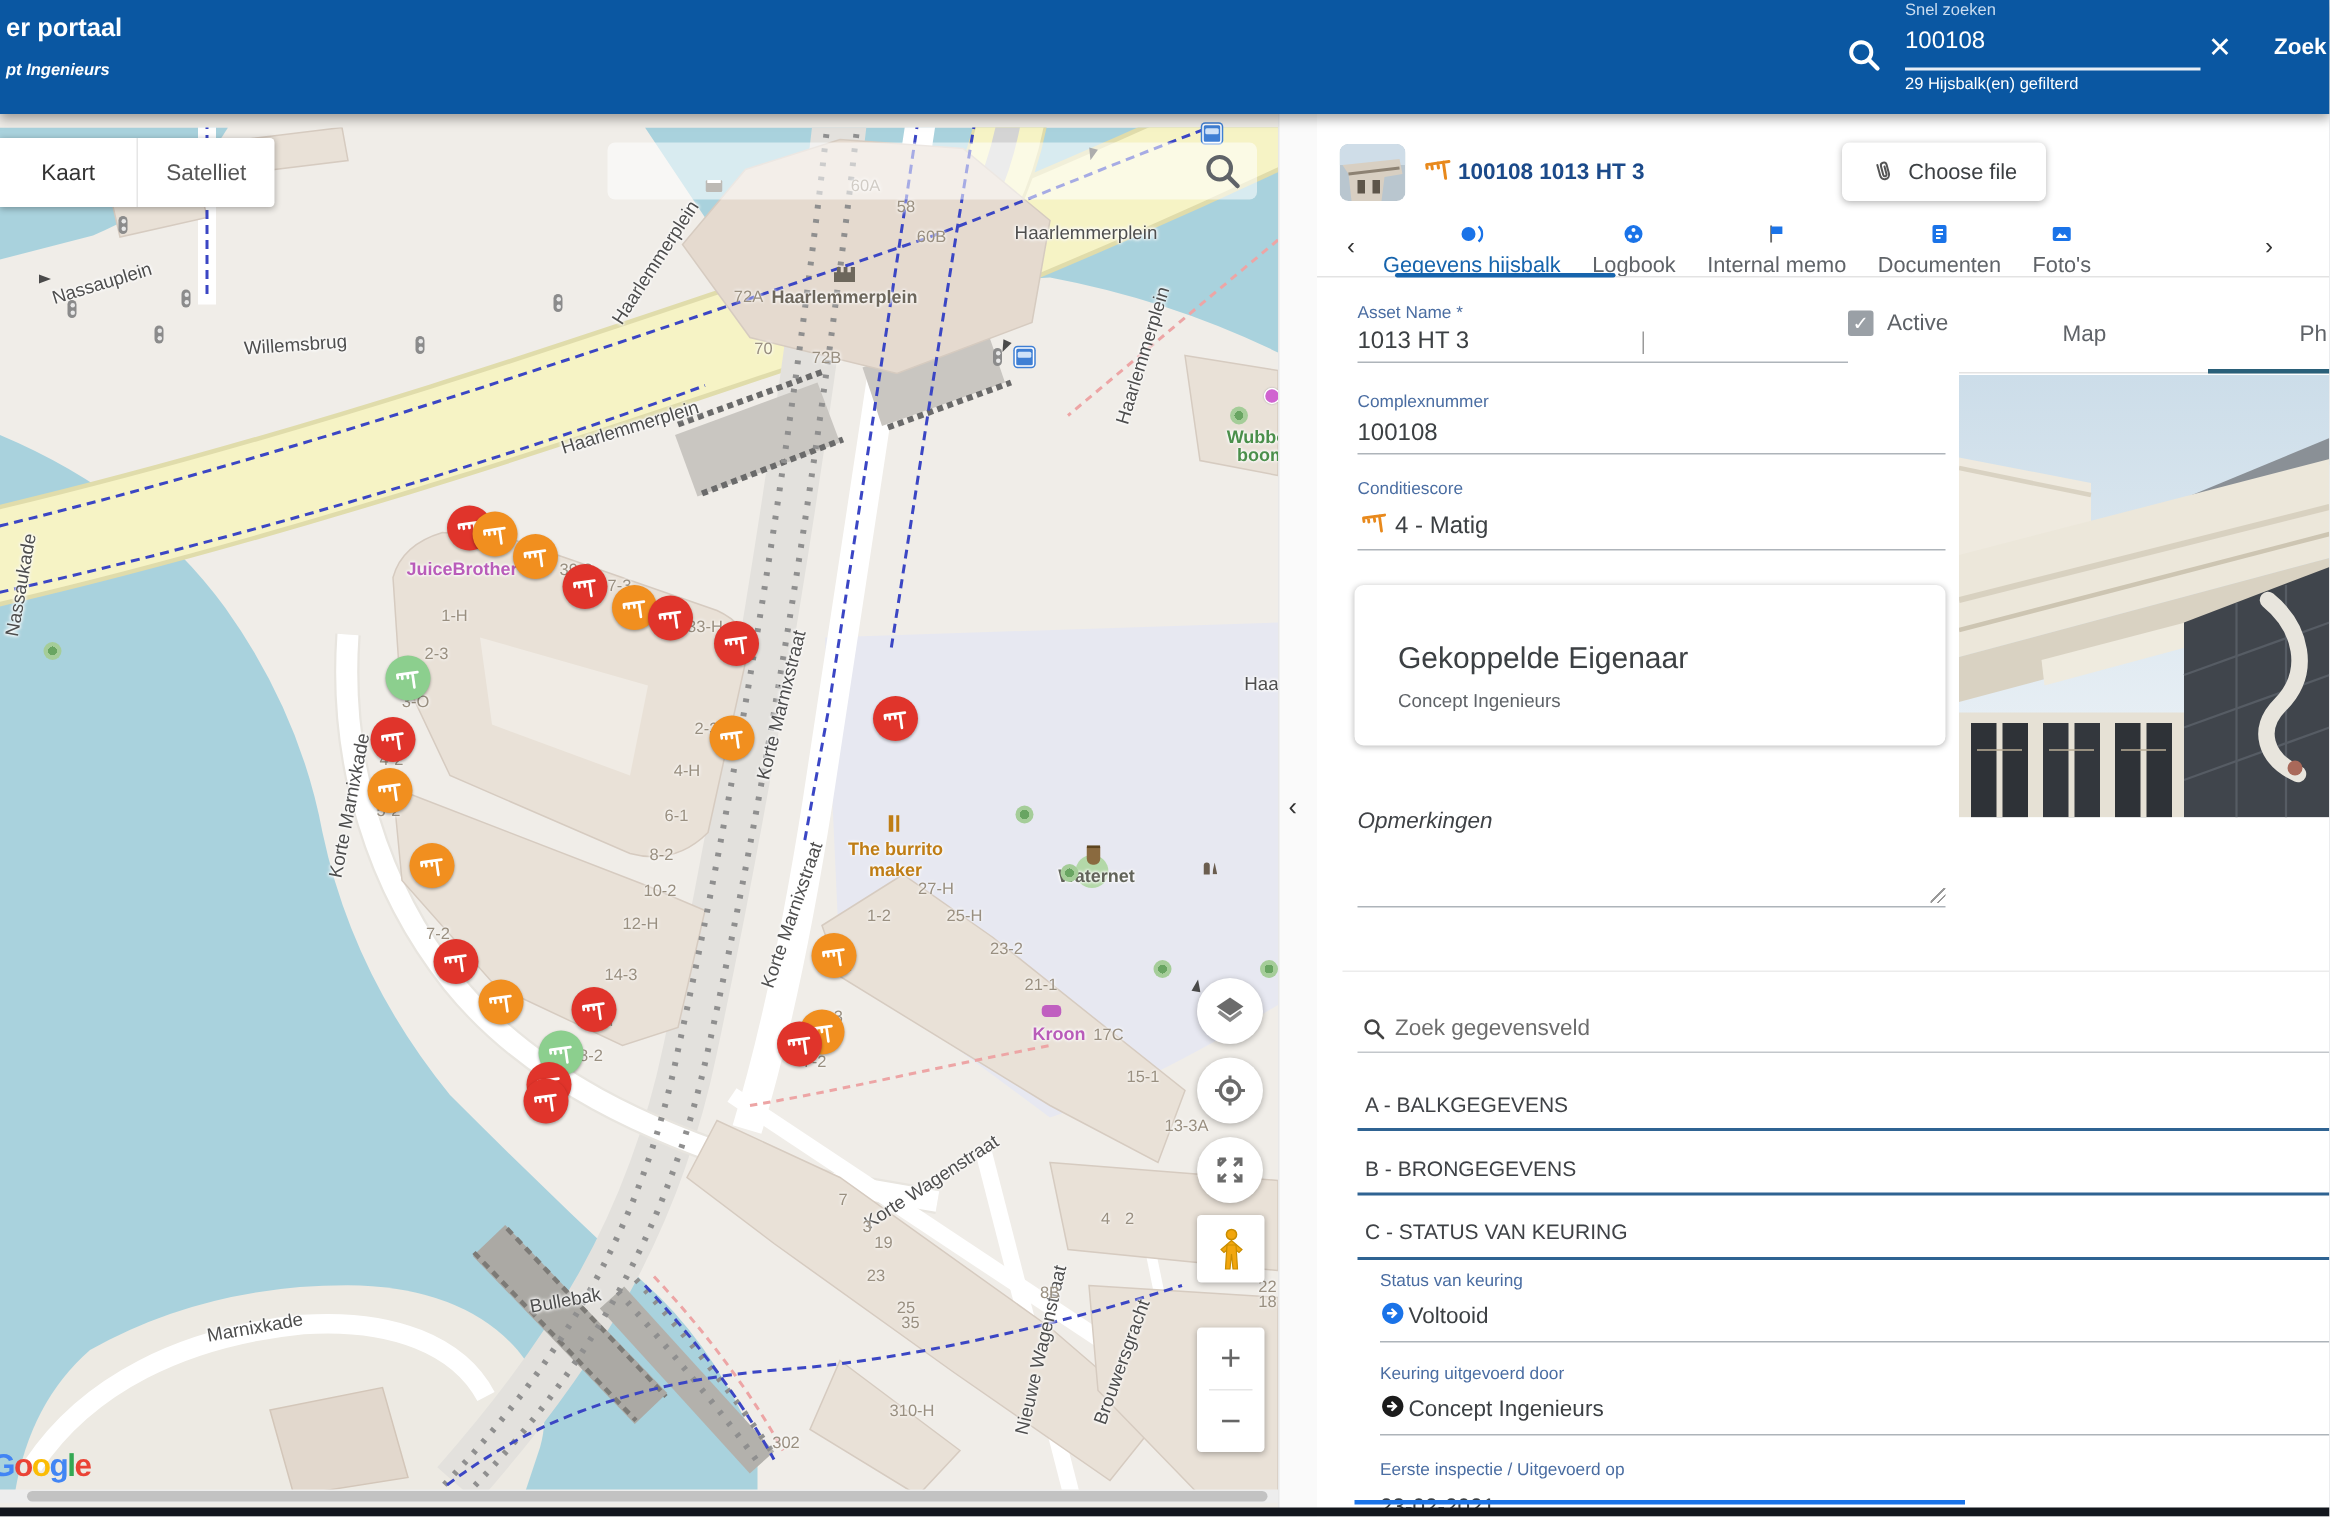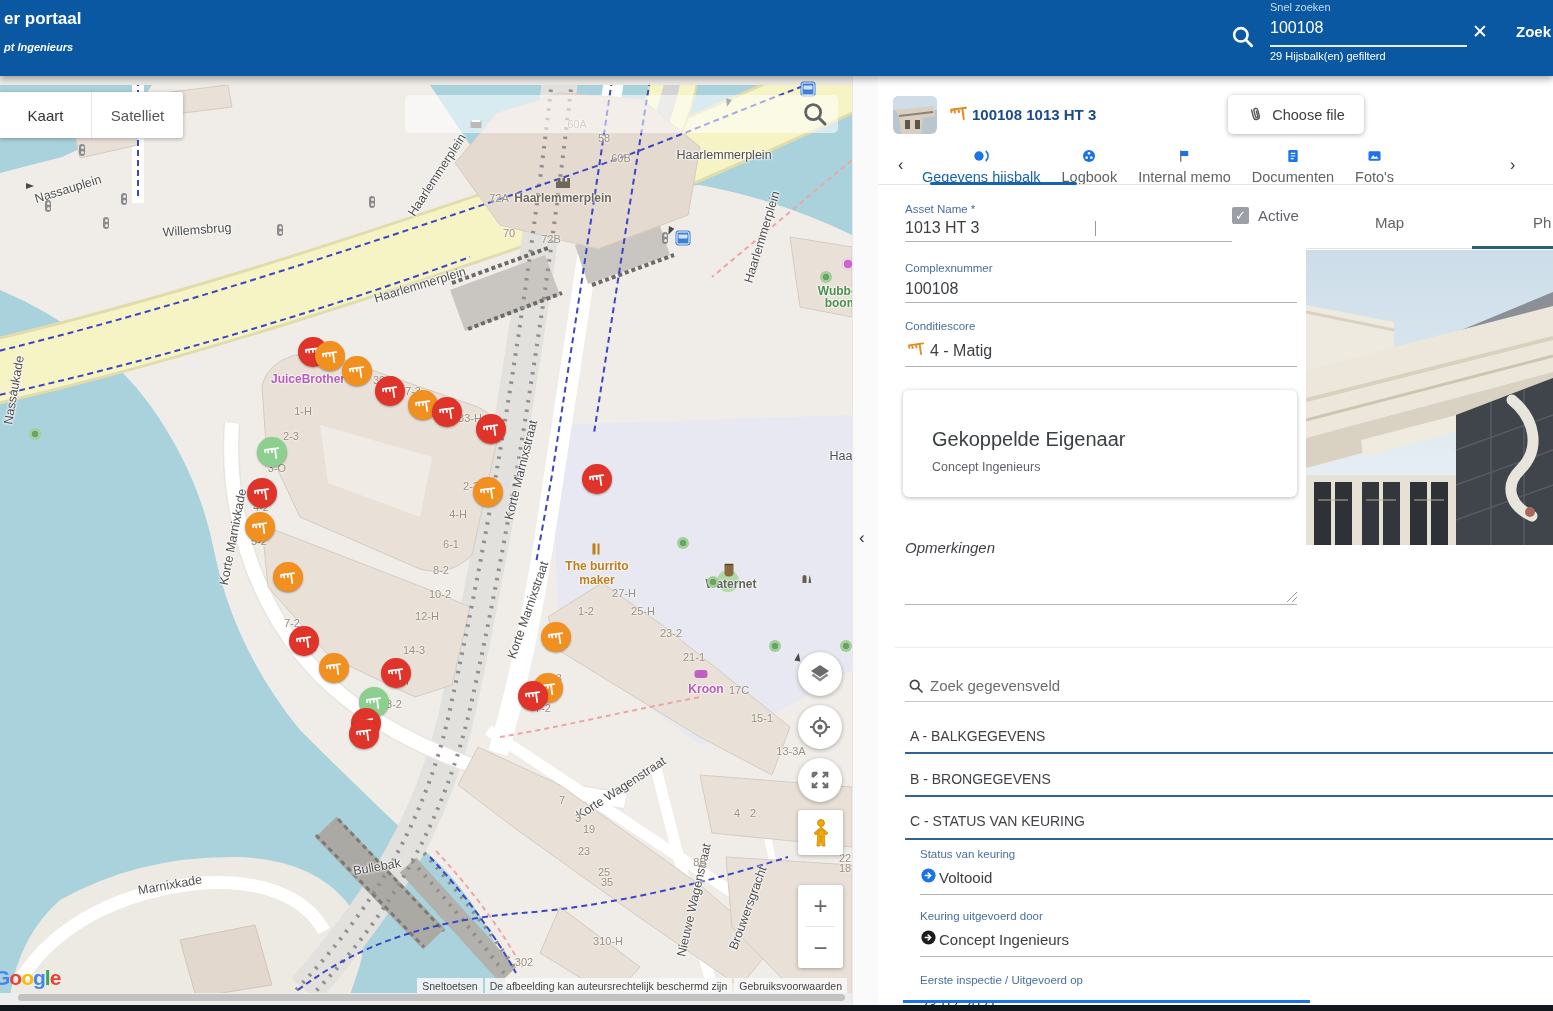--- a/index.html
+++ b/index.html
@@ -530,25 +530,20 @@
         </div>
         <div class="zoom-box">
           <div class="zoom-btn">+</div>
           <div class="zoom-div"></div>
           <div class="zoom-btn">−</div>
         </div>
 
         <div class="google-logo">
           <span style="color:#4285F4">G</span><span style="color:#EA4335">o</span><span style="color:#FBBC05">o</span><span style="color:#4285F4">g</span><span style="color:#34A853">l</span><span style="color:#EA4335">e</span>
         </div>
-        <div class="attr-bar">
-          <div class="attr-chip">Sneltoetsen</div>
-          <div class="attr-chip">De afbeelding kan auteursrechtelijk beschermd zijn</div>
-          <div class="attr-chip">Gebruiksvoorwaarden</div>
-        </div>
         <div class="map-scrollbar">
           <div class="map-scroll-thumb"></div>
         </div>
       </div>
     </div>
 
     <div class="strip">
       <div class="strip-chevron">‹</div>
     </div>
 

